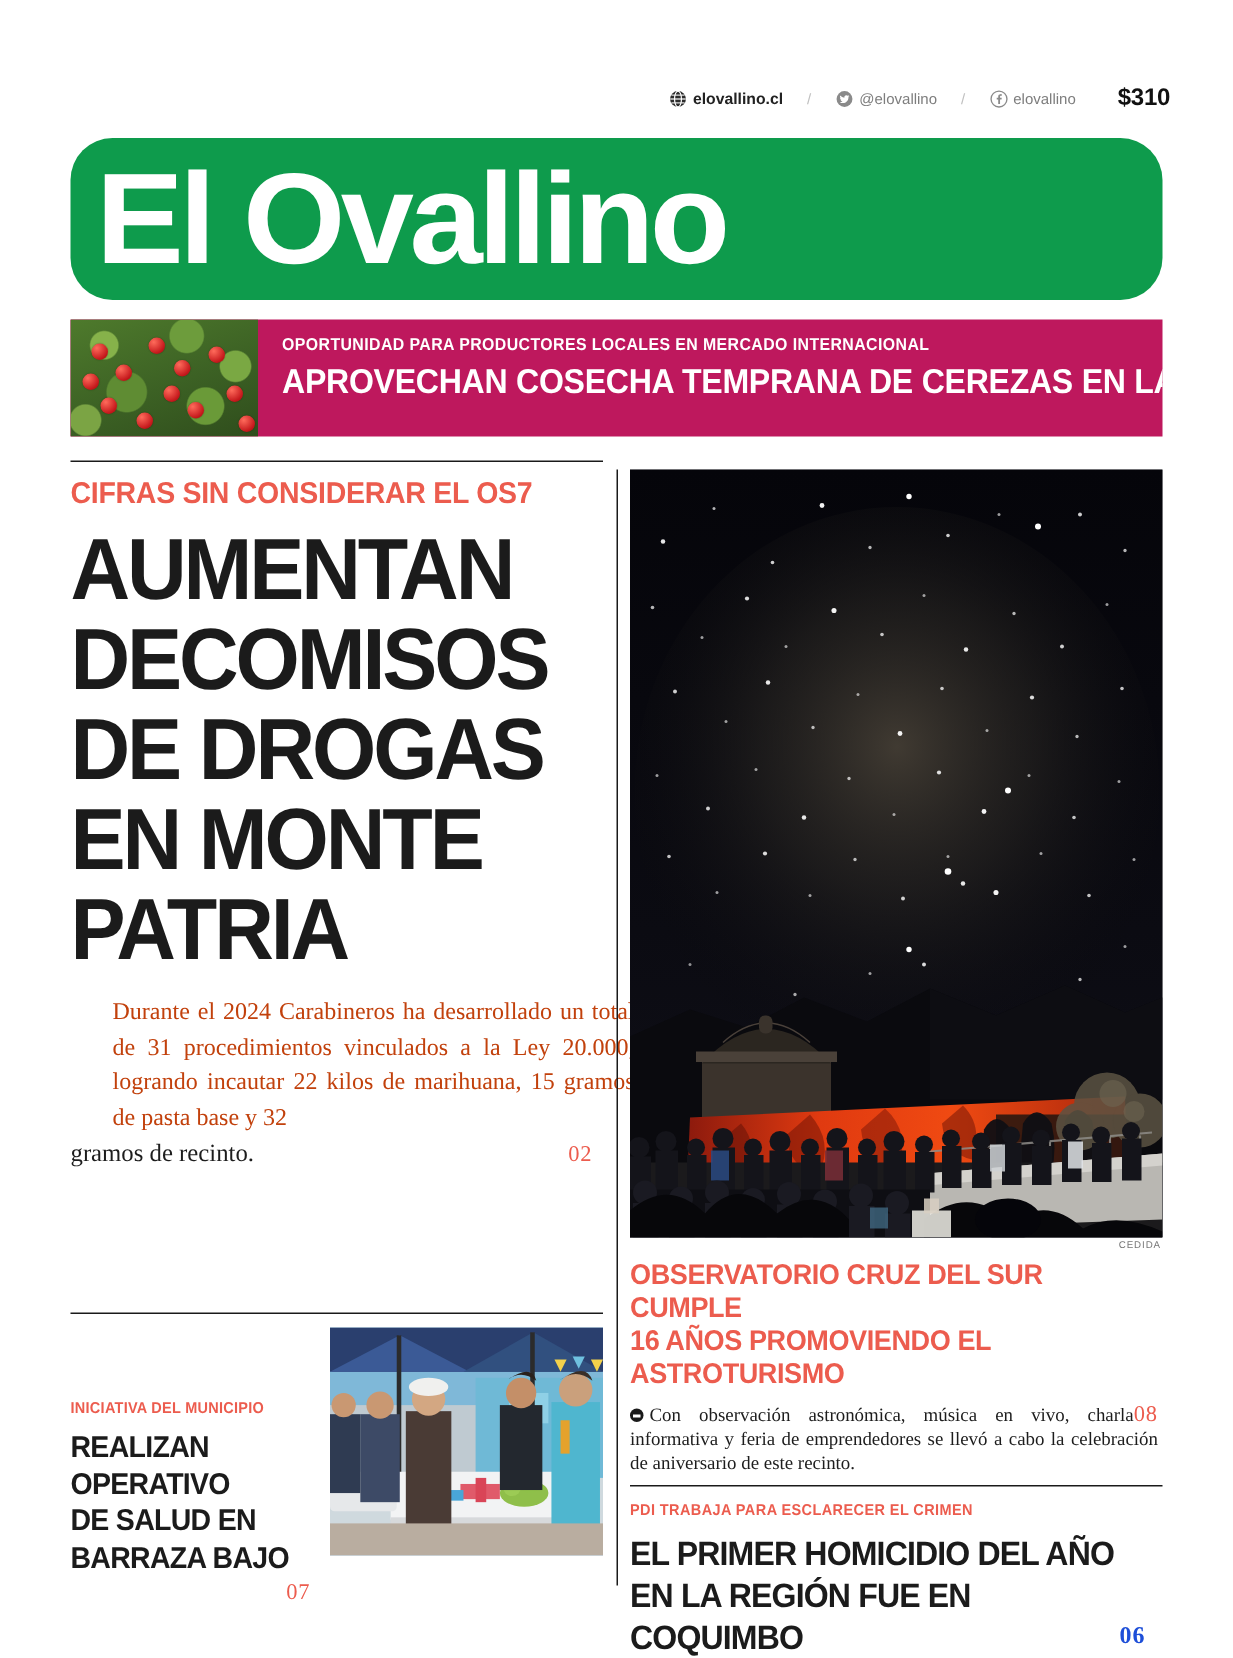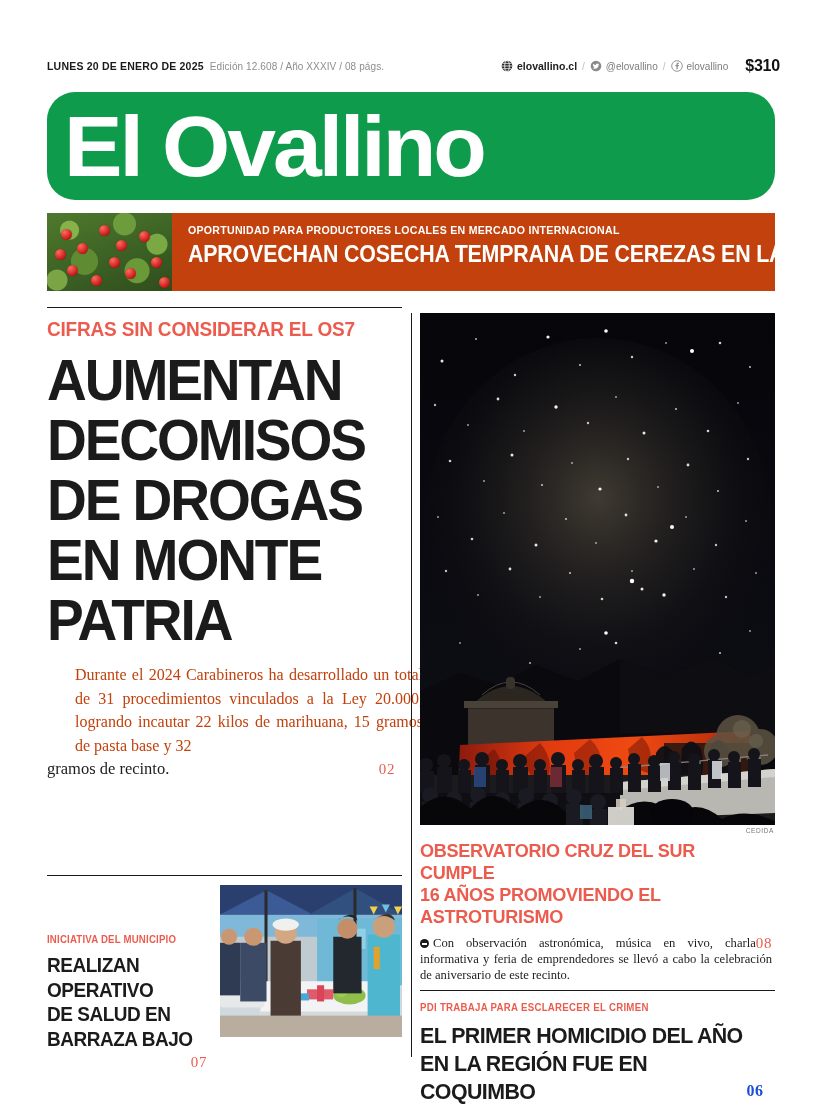--- a/index.html
+++ b/index.html
@@ -22,21 +22,21 @@
   }
   .date-bold{
     font-family:"Liberation Sans", sans-serif;
     font-weight:bold;font-size:10.5px;letter-spacing:0.2px;color:#1a1a1a;
   }
   .edition{
     font-family:"Liberation Sans", sans-serif;
     font-size:10px;color:#8d8d8d;letter-spacing:0.1px;
   }
   .topbar-right{
-    margin-left:auto;margin-right:42px;display:flex;align-items:center;gap:3px;white-space:nowrap;
+    margin-left:auto;margin-right:42px;display:flex;align-items:center;gap:14px;white-space:nowrap;
   }
   .social-grp{display:flex;align-items:center;gap:4px;}
   .ico{
     display:inline-block;width:12px;height:12px;line-height:12px;
     text-align:center;font-size:11px;color:#333;
   }
   .ico svg{display:block;}
   .soc-web{font-size:10.5px;font-weight:bold;color:#222;}
   .soc-txt{font-size:10px;color:#7d7d7d;}
   .sep{color:#c0c0c0;font-size:10px;margin:0 2px;}
@@ -56,21 +56,21 @@
     line-height:86px;
     letter-spacing:-3px;
     color:#ffffff;
     transform:scaleX(1.02);
     transform-origin:left center;
   }
 
   
   .promo{
     position:absolute;left:47px;top:213px;width:728px;height:78px;
-    background:#c2410c;display:flex;align-items:stretch;overflow:hidden;
+    background:#be185d;display:flex;align-items:stretch;overflow:hidden;
   }
   .promo-photo{
     width:125px;flex:0 0 125px;position:relative;overflow:hidden;
     background:#3f5d27;
   }
   .promo-photo .leaves{
     position:absolute;inset:0;
     background:
       radial-gradient(circle at 18% 22%, #86b24a 0 9px, transparent 10px),
       radial-gradient(circle at 62% 14%, #6d9c3c 0 11px, transparent 12px),
@@ -220,24 +220,20 @@
     transform:scaleX(1.05);
   }
   .nowrap{white-space:nowrap;}
 </style>
 </head>
 <body>
 
 <div class="page">
 
   <div class="topbar">
-    <div class="topbar-left">
-      <span class="date-bold">LUNES 20 DE ENERO DE 2025</span>
-      <span class="edition">Edición 12.608 / Año XXXIV / 08 págs.</span>
-    </div>
     <div class="topbar-right">
       <span class="social-grp">
         <span class="ico">
           <svg width="12" height="12" viewBox="0 0 12 12">
               <circle cx="6" cy="6" r="5.3" fill="#2b2b2b"></circle>
               <ellipse cx="6" cy="6" rx="2.3" ry="5.3" fill="none" stroke="#fff" stroke-width="0.8"></ellipse>
               <line x1="0.8" y1="6" x2="11.2" y2="6" stroke="#fff" stroke-width="0.8"></line>
               <line x1="1.6" y1="3.4" x2="10.4" y2="3.4" stroke="#fff" stroke-width="0.7"></line>
               <line x1="1.6" y1="8.6" x2="10.4" y2="8.6" stroke="#fff" stroke-width="0.7"></line>
             </svg>

